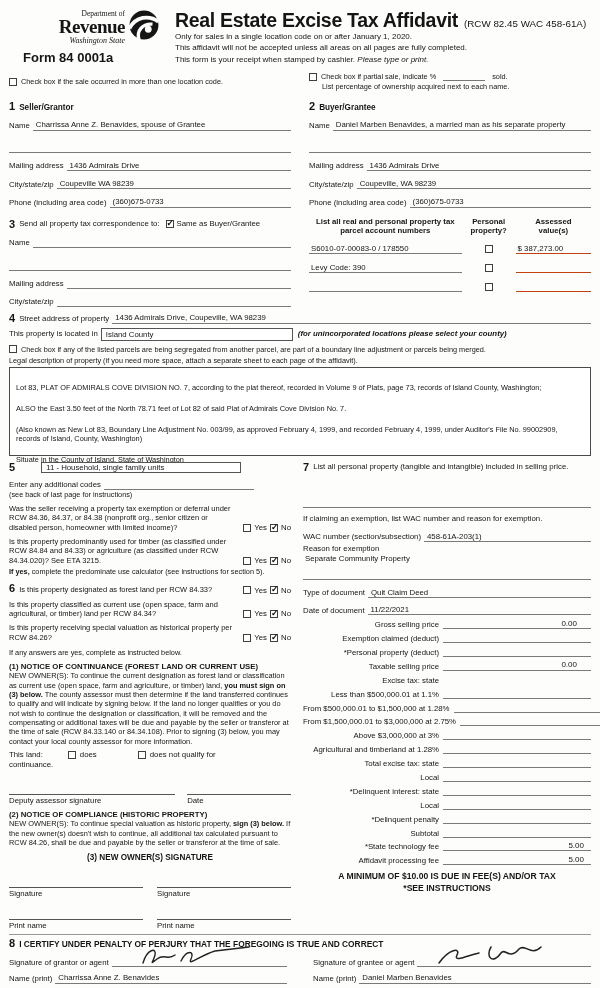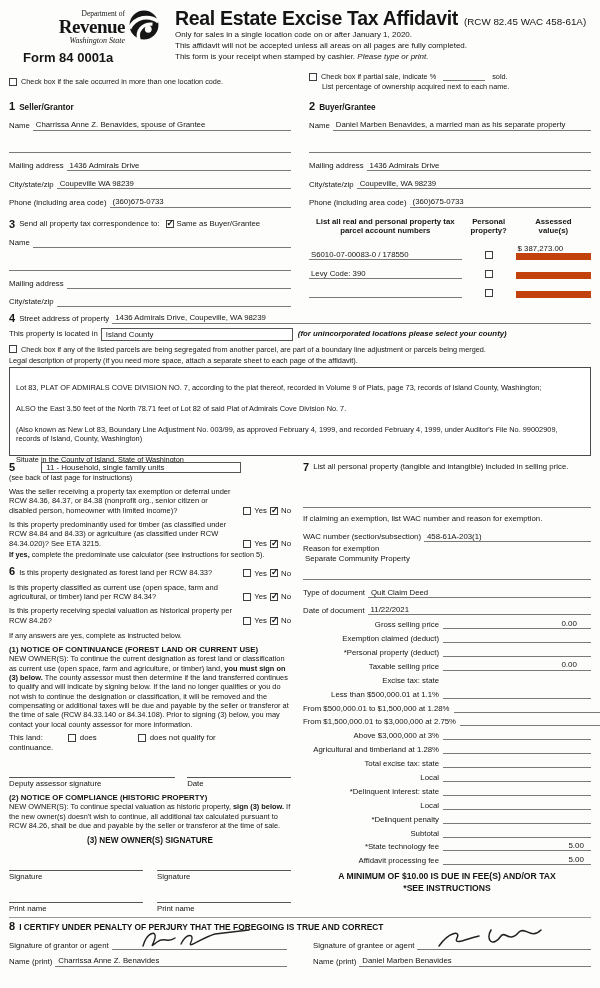--- a/index.html
+++ b/index.html
@@ -16,21 +16,21 @@
   .sec-head { font-weight:bold; font-size:8.2px; }
   .small { font-size:7.3px; line-height:1.25; }
   .b { font-weight:bold; }
   .i { font-style:italic; }
   .cb { display:inline-block; width:8px; height:8px; border:1px solid #3f3f3f; position:relative; flex:none; background:#fff; }
   .cb.checked::after { content:"✓"; position:absolute; left:0px; top:-3px; font-size:9px; font-weight:bold; color:#111; }
   .yn { display:flex; align-items:center; gap:3px; white-space:nowrap; font-size:7.8px; flex:none; }
   .box { border:1px solid #555; background:#fff; }
 
   
-  #hdr { display:flex; align-items:center; }
+  #hdr { display:flex; align-items:flex-end; }
   #hdr-left { width:158px; flex:none; padding-top:2px; }
   .logo-row { display:flex; justify-content:flex-end; align-items:center; padding-right:6px; }
   .logo-txt { text-align:right; margin-right:2px; }
   .dept { font-size:7.5px; font-family:"Liberation Serif",serif; }
   .rev-word { font-family:"Liberation Serif",serif; font-weight:bold; font-size:19px; line-height:0.9; letter-spacing:-0.5px; }
   .wastate { font-size:8px; font-style:italic; font-family:"Liberation Serif",serif; }
   .formno { font-weight:bold; font-size:13px; margin-top:4px; padding-left:14px; }
   #hdr-div { border-left:1.5px solid #222; margin:2px 7px 6px 0; }
   #hdr-right { flex:1; padding-top:1px; }
   .title-row { display:flex; align-items:baseline; gap:6px; }
@@ -52,21 +52,21 @@
 
   
   .parcel-head { display:flex; margin-top:6px; }
   .parcel-head div { font-weight:bold; font-size:7.8px; text-align:center; line-height:1.2; }
   .p-c1 { width:158px; }
   .p-c2 { width:56px; }
   .p-c3 { width:78px; }
   .parcel-row { display:flex; align-items:flex-end; margin-top:9px; }
   .parcel-row .pline { width:158px; border-bottom:1px solid #7a7a7a; font-size:7.8px; min-height:10px; padding:0 2px; }
   .parcel-row .pcb { width:56px; display:flex; justify-content:center; padding-bottom:1px; }
-  .parcel-row .pval { width:78px; border-bottom:7px solid #c2410c; font-size:7.8px; min-height:10px; padding:0 2px; }
+  .parcel-row .pval { width:78px; border-bottom:1px solid #c2410c; font-size:7.8px; min-height:10px; padding:0 2px; }
 
   
   #legalbox { border:1px solid #4a4a4a; margin-top:2px; padding:4px 6px; height:89px; background:#fff; }
   #legalbox p { font-size:7.35px; line-height:1.22; margin-bottom:7px;margin-top:12px; }
 
   
   #main2 { display:flex; gap:12px; margin-top:6px; }
   #mleft { width:282px; flex:none; }
   #mright { flex:1; min-width:0; }
 
@@ -280,20 +280,24 @@
     </div>
   </div>
 
   <div id="main2">
 
     <div id="mleft">
       <div class="row" style="align-items:center;">
         <span class="sec-no" style="margin-right:26px;">5</span>
         <span class="box" style="width:200px; padding:0 4px; font-size:7.8px;">11 - Household, single family units</span>
       </div>
+      <div class="row" style="margin-top:7px;">
+        <span class="lbl">Enter any additional codes</span>
+        <span class="line" style="max-width:150px;"></span>
+      </div>
       <div class="small">(see back of last page for instructions)</div>
 
       <div class="qrow">
         <span class="qtext">Was the seller receiving a property tax exemption or deferral under RCW 84.36, 84.37, or 84.38 (nonprofit org., senior citizen or disabled person, homeowner with limited income)?</span>
         <span class="yn">
             <span class="cb"></span>
             <span>Yes</span>
             <span class="cb checked"></span>
             <span>No</span>
           </span>

